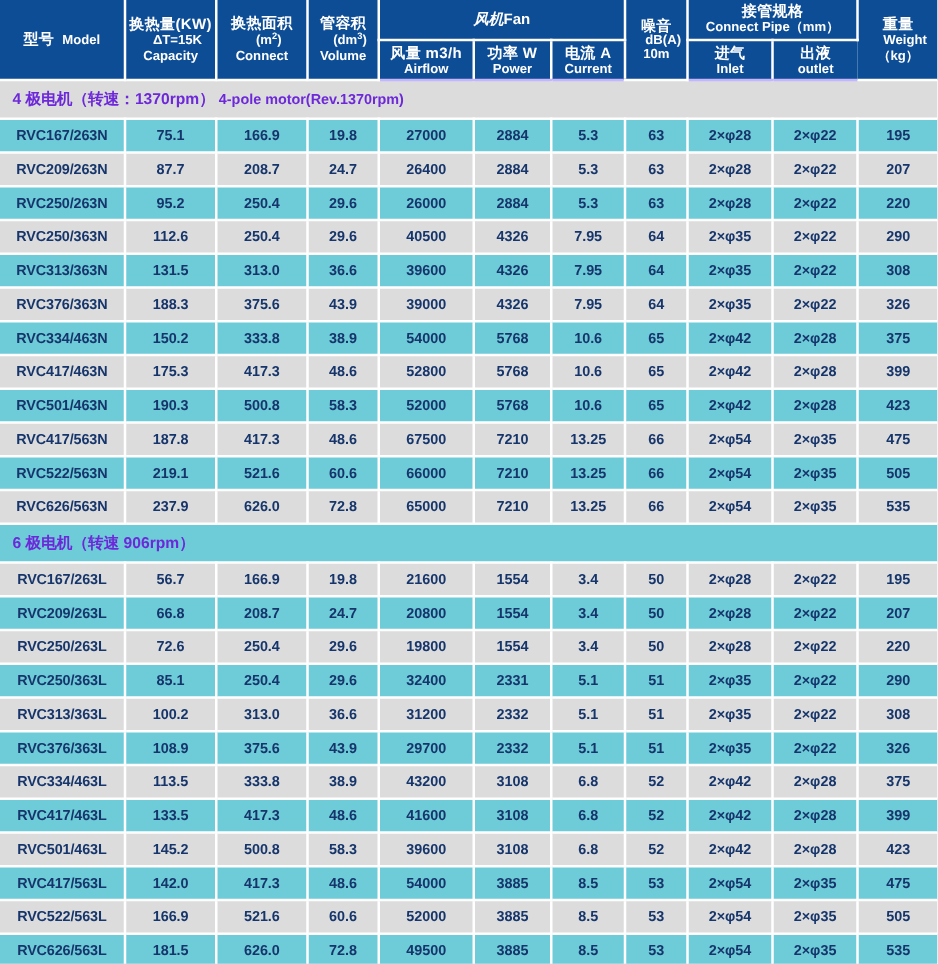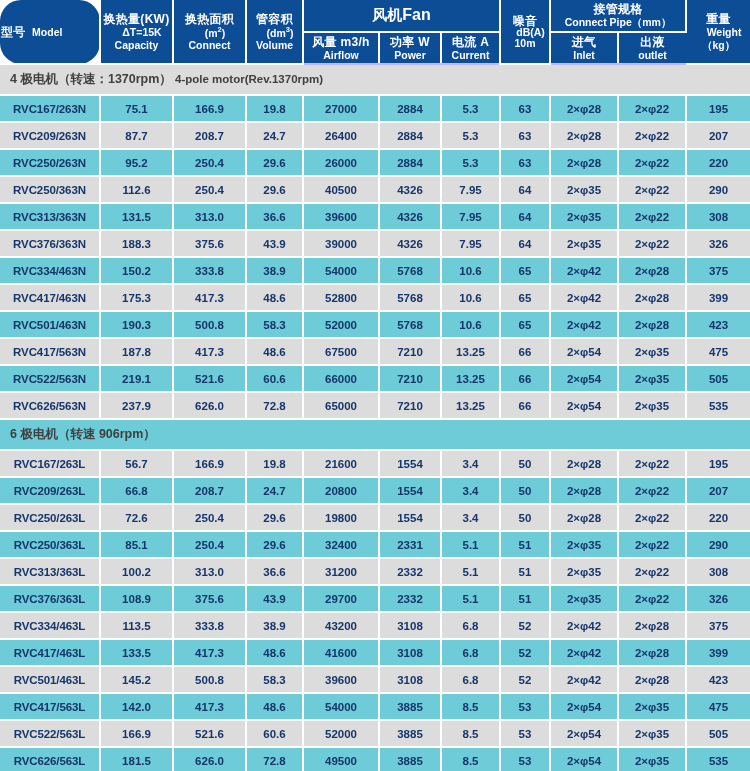--- a/index.html
+++ b/index.html
@@ -25,33 +25,33 @@
     line-height: 1.18;
     padding: 2px 1px;
     vertical-align: middle;
   }
   thead th:last-child { border-right: none; }
   thead tr:last-child th { border-bottom: 2px solid #c4b5fd; }
 
   .hdr-cn { font-size: 12px; display: block; letter-spacing: .3px; }
   .hdr-en { font-size: 10.5px; display: block; font-weight: bold; }
   .hdr-mid { font-size: 10.5px; display: block; font-weight: bold; padding-left: 11px; }
-  .hdr-inline-cn { font-size: 15px; }
-  .hdr-inline-en { font-size: 16px; }
-  .model-head { text-align: left; border-radius: 21px; }
+  .hdr-inline-cn { font-size: 12px; font-style: italic; }
+  .hdr-inline-en { font-size: 12px; }
+  .model-head { text-align: center; }
   .model-head .hdr-cn { display: inline; }
   .model-head .hdr-en { display: inline; margin-left: 2px; }
   .tight { line-height: 1.02; }
   sup { font-size: 7.5px; vertical-align: super; }
 
   
   .band td {
     font-size: 12.5px;
     font-weight: bold;
-    color: #404040;
+    color: #6d28d9;
     text-align: left;
     padding: 6px 0 6px 10px;
     border-bottom: 2px solid #ffffff;
     border-top: 2px solid #ffffff;
   }
   .band-gray td { background: #dcdcdc; }
   .band-cyan td { background: #6ecbd8; }
   .band-en { font-size: 11.5px; }
 
   

